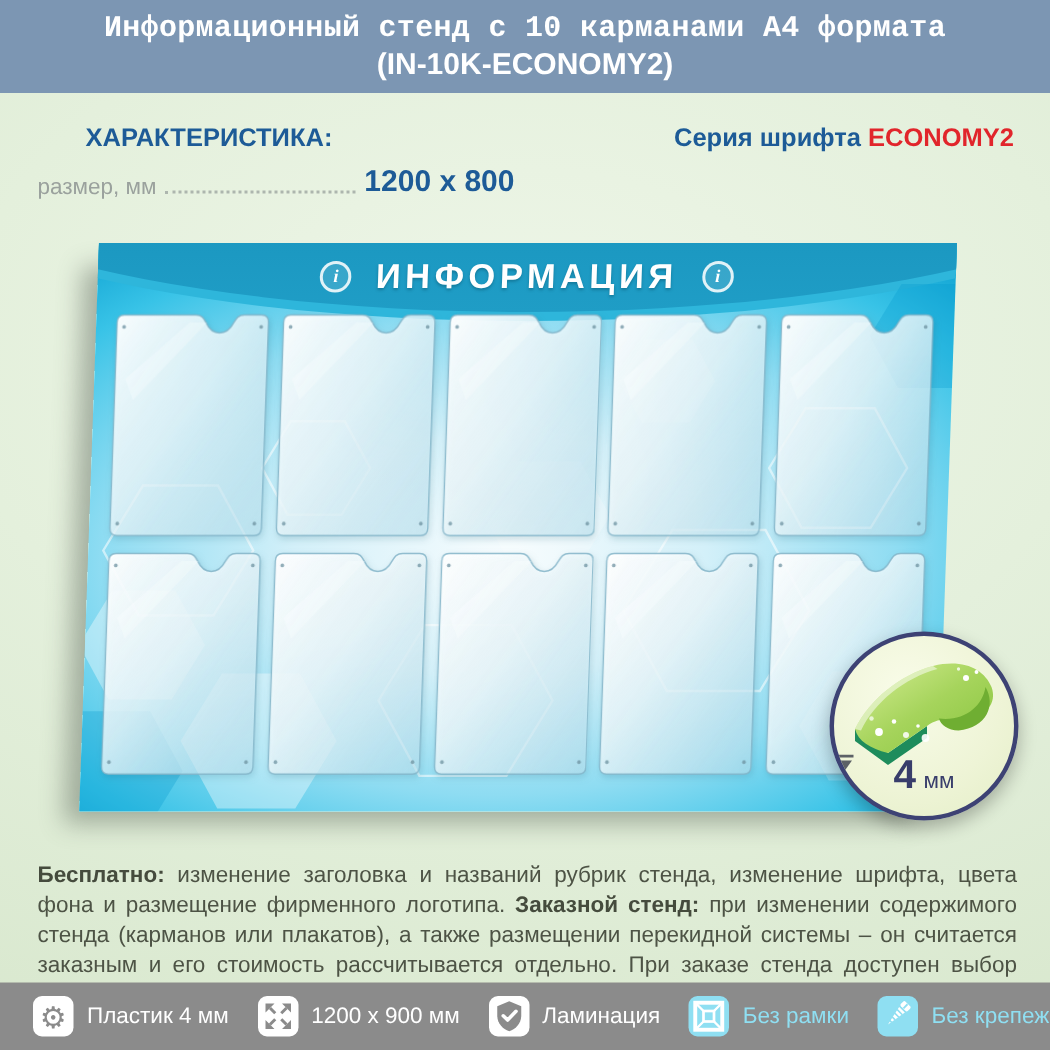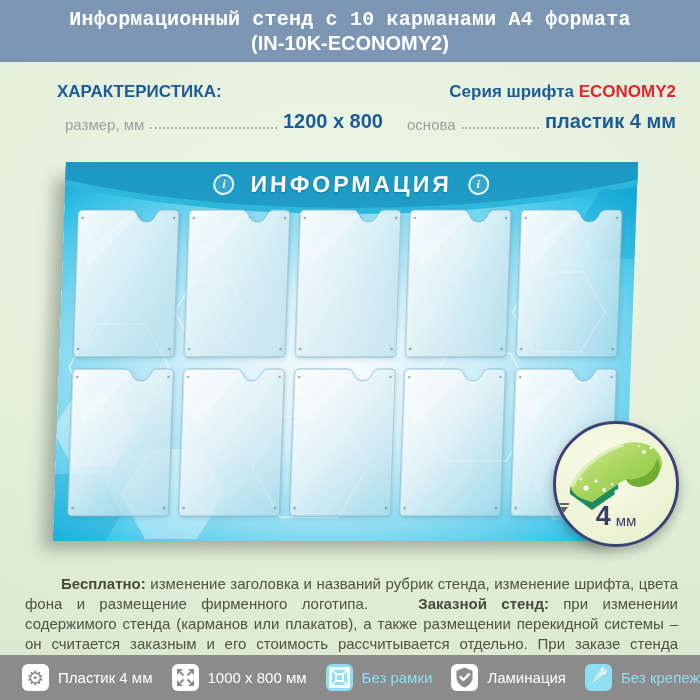--- a/index.html
+++ b/index.html
@@ -19,21 +19,21 @@
   
   .content{
     position:absolute;left:0;top:62px;width:700px;height:593px;
     background:radial-gradient(120% 95% at 50% 30%, #eef6e8 0%, #e4f0dc 45%, #d6e6cb 100%);
   }
   .char-heading{position:absolute;left:25px;top:20px;font-size:17px;font-weight:bold;color:#1d5b97;margin-left:32px;}
   .series{position:absolute;right:24px;top:20px;font-size:17px;font-weight:bold;color:#1d5b97;}
   .series .red{color:#e1252b;margin-top:43px;}
   .spec-row{position:absolute;left:25px;right:24px;top:48px;display:flex;align-items:flex-end;}
   .spec{display:flex;align-items:flex-end;}
-  .spec-left{width:318px;margin-left:40px;}
+  .spec-left{width:318px;}
   .spec-right{flex:1;margin-left:24px;}
   .spec .lbl{font-size:15px;color:#9aa19d;white-space:nowrap;}
   .spec .leader{flex:1;border-bottom:2px dotted #adb6ae;margin:0 6px 4px 6px;height:1px;}
   .spec .val{font-size:20px;font-weight:bold;color:#1d5b97;white-space:nowrap;}
   
   .stand{
     position:absolute;left:66px;top:100px;width:572px;height:379px;
     transform:skewX(-2deg);transform-origin:0 0;
     background:radial-gradient(75% 68% at 48% 55%, #f6fcfe 0%, #d3f0f9 32%, #8edcf2 62%, #38c3e7 86%, #17a9d6 100%);
     box-shadow:-14px 12px 16px -4px rgba(85,95,85,.45);
@@ -71,21 +71,21 @@
     position:absolute;left:0;bottom:14px;width:100%;display:flex;align-items:center;justify-content:center;gap:5px;
     color:#383d6b;
   }
   .thick-label .num{font-size:27px;font-weight:bold;line-height:1;}
   .thick-label .unit{font-size:15px;font-weight:normal;padding-top:8px;}
   
   .desc{
     position:absolute;left:25px;right:22px;top:512px;
     font-size:15px;line-height:1.33;color:#4d5345;text-align:justify;
   }
-  .desc b{color:#454b3d;margin-left:36px;}
+  .desc b{color:#454b3d;}
   
   .footer{
     position:absolute;left:0;bottom:0;width:700px;height:45px;background:#8b8b8b;
     display:flex;align-items:center;padding-left:22px;gap:19px;box-sizing:border-box;
   }
   .f-item{display:flex;align-items:center;gap:9px;}
   .f-icon{width:27px;height:27px;border-radius:6px;display:flex;align-items:center;justify-content:center;flex:0 0 auto;}
   .f-icon.white{background:#fff;color:#8b8b8b;}
   .f-icon.cyan{background:#8fdff2;}
   .f-label{font-size:15px;white-space:nowrap;}
@@ -122,25 +122,20 @@
 <div class="content">
 
   <div class="char-heading">ХАРАКТЕРИСТИКА:</div>
   <div class="series"><span>Серия шрифта </span><span class="red">ECONOMY2</span></div>
 
   <div class="spec-row">
     <div class="spec spec-left">
       <span class="lbl">размер, мм</span>
       <span class="leader"></span>
       <span class="val">1200 x 800</span>
-    </div>
-    <div class="spec spec-right">
-      <span class="lbl">основа</span>
-      <span class="leader"></span>
-      <span class="val">пластик 4 мм</span>
     </div>
   </div>
 
   <div class="stand">
     <div class="head-base"></div>
     <div class="arc-light"></div>
     <div class="arc-dark"></div>
 
     <svg class="hex-layer" viewBox="0 0 572 379" preserveAspectRatio="none">
         <polygon points="10,205 35,161.7 85,161.7 110,205 85,248.3 35,248.3" fill="none" stroke="rgba(255,255,255,0.55)" stroke-width="1.6"></polygon>
@@ -247,40 +242,40 @@
       </span>
     <span class="f-label white">Пластик 4 мм</span>
   </div>
   <div class="f-item">
     <span class="f-icon white">
       <svg width="27" height="27" viewBox="0 0 27 27">
         <path d="M11.5,11.5L8,8M15.5,11.5L19,8M11.5,15.5L8,19M15.5,15.5L19,19" stroke="#8b8b8b" stroke-width="2" fill="none"></path>
         <path d="M5,5h6l-6,6zM22,5v6l-6,-6zM5,22v-6l6,6zM22,22h-6l6,-6z" fill="#8b8b8b"></path>
       </svg>
     </span>
-    <span class="f-label white">1000 x 800 мм</span>
+    <span class="f-label white">1200 x 900 мм</span>
+  </div>
+  <div class="f-item">
+    <span class="f-icon white">
+      <svg width="27" height="27" viewBox="0 0 27 27">
+        <path d="M13.5,3.5 L21.5,6.8 V13 C21.5,18.2 18,21.9 13.5,23.5 C9,21.9 5.5,18.2 5.5,13 V6.8 Z" fill="#8b8b8b"></path>
+        <polyline points="9.5,13.2 12.4,16 18,10.2" stroke="#fff" stroke-width="2.4" fill="none" stroke-linecap="round" stroke-linejoin="round"></polyline>
+      </svg>
+    </span>
+    <span class="f-label white">Ламинация</span>
   </div>
   <div class="f-item">
     <span class="f-icon cyan">
       <svg width="27" height="27" viewBox="0 0 27 27">
         <rect x="4.5" y="4.5" width="18" height="18" fill="none" stroke="#fff" stroke-width="2.6"></rect>
         <rect x="10" y="10" width="7" height="7" fill="none" stroke="#fff" stroke-width="1.8"></rect>
         <path d="M4.5,4.5L10,10 M22.5,4.5L17,10 M4.5,22.5L10,17 M22.5,22.5L17,17" stroke="#fff" stroke-width="1.6"></path>
       </svg>
     </span>
     <span class="f-label cyan">Без рамки</span>
-  </div>
-  <div class="f-item">
-    <span class="f-icon white">
-      <svg width="27" height="27" viewBox="0 0 27 27">
-        <path d="M13.5,3.5 L21.5,6.8 V13 C21.5,18.2 18,21.9 13.5,23.5 C9,21.9 5.5,18.2 5.5,13 V6.8 Z" fill="#8b8b8b"></path>
-        <polyline points="9.5,13.2 12.4,16 18,10.2" stroke="#fff" stroke-width="2.4" fill="none" stroke-linecap="round" stroke-linejoin="round"></polyline>
-      </svg>
-    </span>
-    <span class="f-label white">Ламинация</span>
   </div>
   <div class="f-item">
     <span class="f-icon cyan">
       <svg width="27" height="27" viewBox="0 0 27 27">
         <g transform="rotate(45 13.5 12)">
           <rect x="10.2" y="2.5" width="6.6" height="4.4" rx="1.2" fill="#fff"></rect>
           <line x1="13.5" y1="2.8" x2="13.5" y2="6.6" stroke="#8fdff2" stroke-width="1.2"></line>
           <path d="M10.8,8 h5.4 L13.8,21.5 Z" fill="#fff"></path>
           <path d="M11,10.2h5M11.4,13h4.2M11.9,16h3.2M12.4,18.8h2.2" stroke="#8fdff2" stroke-width="1.1"></path>
         </g>

